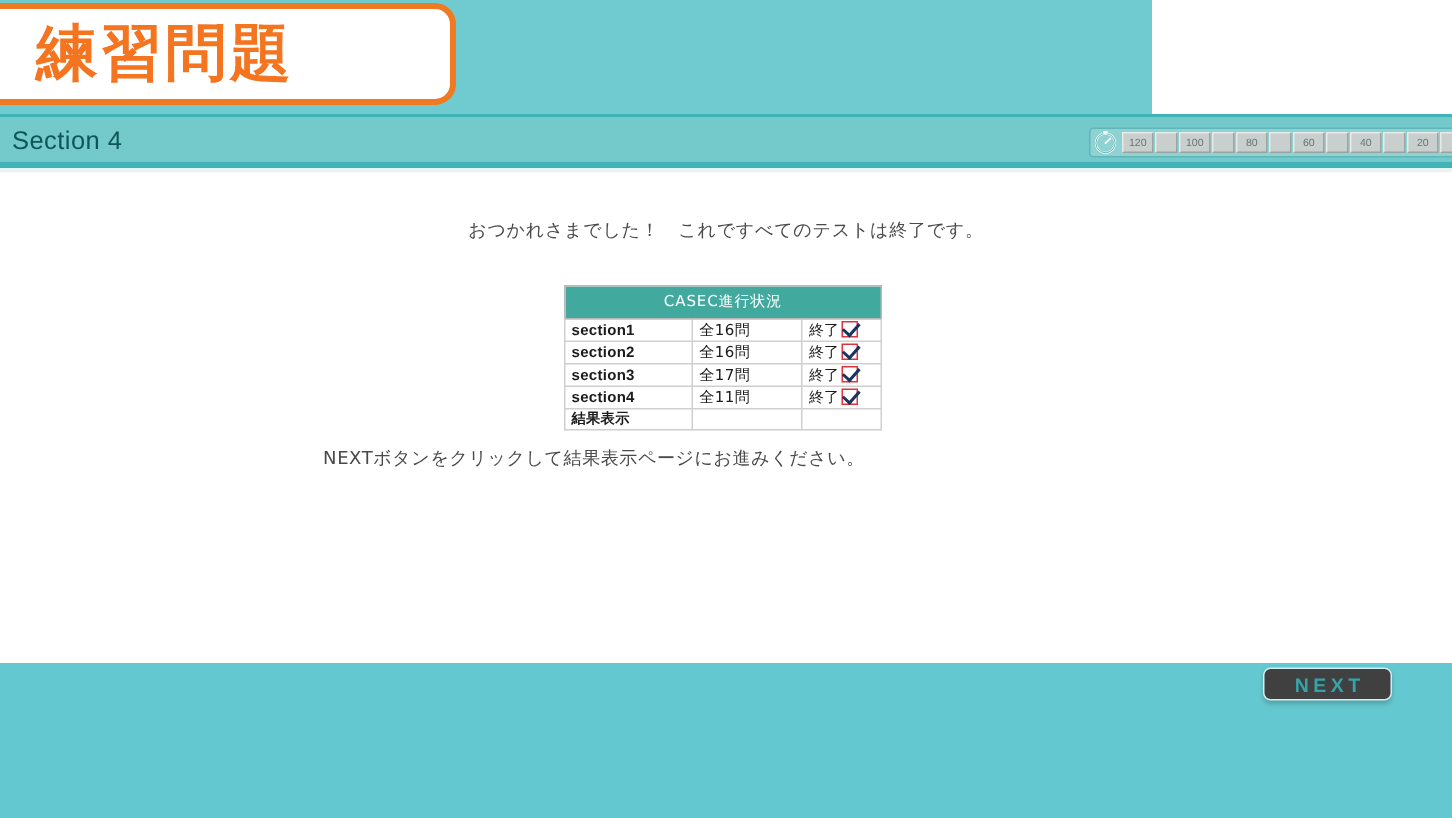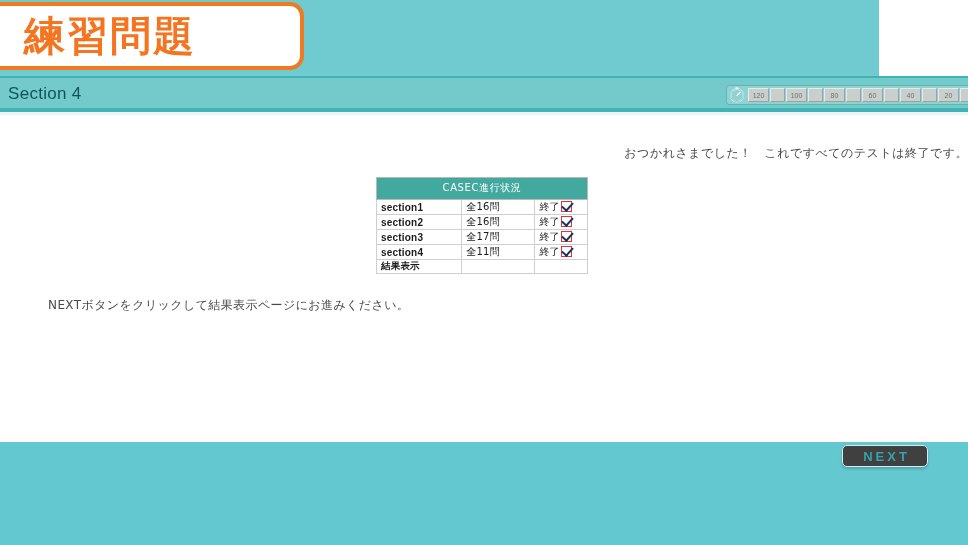--- a/index.html
+++ b/index.html
@@ -12,21 +12,21 @@
     overflow: hidden;
     background: #ffffff;
     font-family: "Liberation Sans", "DejaVu Sans", sans-serif;
     position: relative;
   }
 
   
   .logo-band {
     position: absolute;
     left: 0; top: 0;
-    width: 879px; height: 76px;
+    width: 768px; height: 76px;
     background: #6fcbd0;
     overflow: hidden;
   }
   .logo-box {
     position: absolute;
     left: -14px; top: 2px;
     width: 318px; height: 68px;
     background: #ffffff;
     border: 4px solid #f07a22;
     border-radius: 14px;
@@ -125,42 +125,41 @@
   .main {
     position: absolute;
     left: 0; top: 115px;
     width: 968px; height: 327px;
     background: #ffffff;
   }
   .msg-top {
     position: absolute;
     left: 0; top: 30px;
     width: 968px;
-    text-align: right;
+    text-align: center;
     font-family: "DejaVu Sans", "Liberation Sans", sans-serif;
     font-size: 12px;
     color: #4a4a4a;
     letter-spacing: 0.5px;
   }
   .msg-bottom {
     position: absolute;
     left: 0; top: 182px;
     width: 792px;
-    text-align: left;
+    text-align: center;
     font-family: "DejaVu Sans", "Liberation Sans", sans-serif;
     font-size: 12px;
     color: #4a4a4a;
     letter-spacing: 0.4px;
-    padding-left: 48px;
   }
 
   
   .ptable {
     position: absolute;
-    left: 376px; top: 62px;
+    left: 376px; top: 75px;
     width: 212px;
     border-collapse: collapse;
     font-family: "DejaVu Sans", "Liberation Sans", sans-serif;
   }
   .ptable th.thead {
     background: #42a99f;
     color: #ffffff;
     font-size: 10px;
     font-weight: normal;
     text-align: center;

